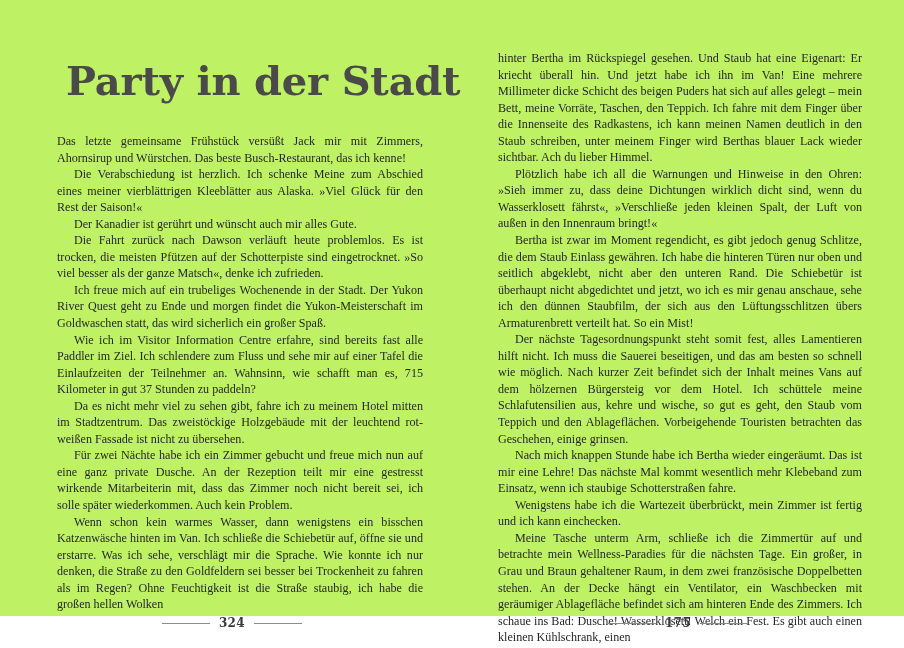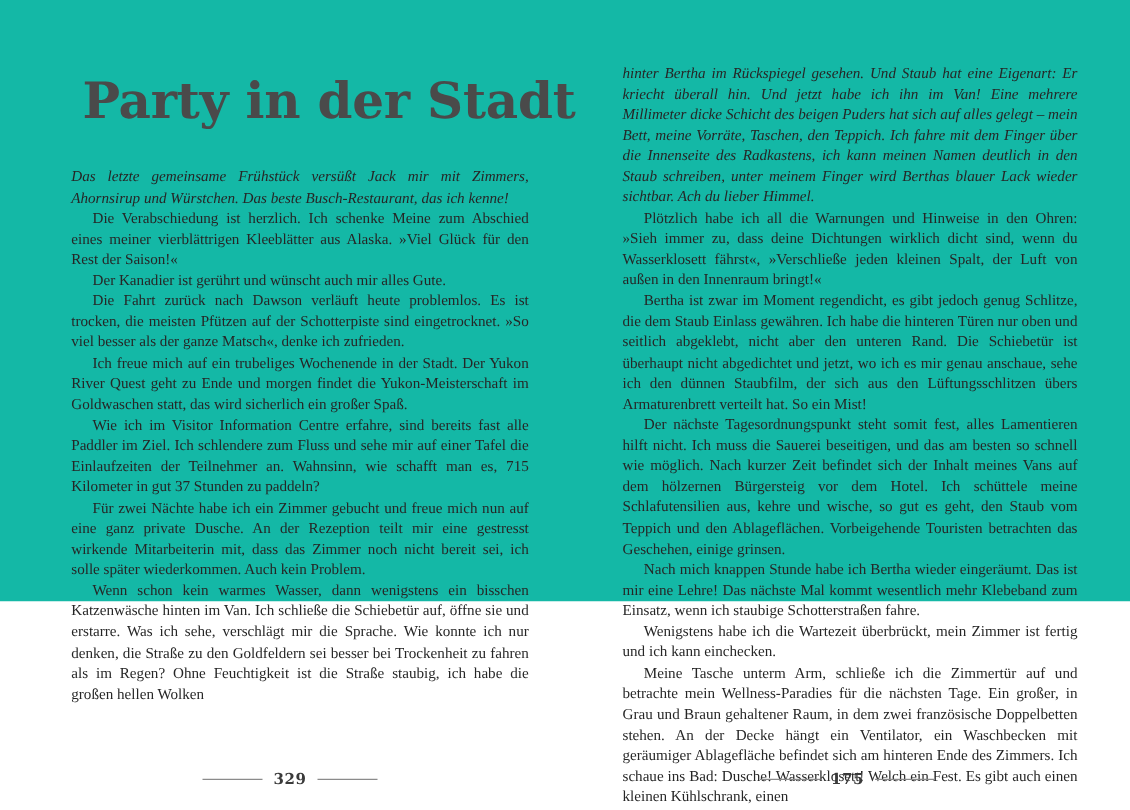--- a/index.html
+++ b/index.html
@@ -10,22 +10,22 @@
   body {
     width: 904px;
     height: 648px;
     overflow: hidden;
     font-family: "Liberation Serif", "DejaVu Serif", serif;
     color: #2e2e2e;
   }
   .spread {
     position: relative;
     width: 904px;
-    height: 481px;
-    background: #14b8a6;
+    height: 616px;
+    background: #bef264;
     display: flex;
   }
   .page {
     position: relative;
     height: 648px;
     box-sizing: border-box;
   }
   .page-left  { width: 452px; }
   .page-right { width: 452px; }
 
@@ -66,21 +66,20 @@
     top: 60px;
   }
 
   p.para {
     margin: 0;
     padding: 0;
     text-indent: 17px;
   }
   p.para.first {
     text-indent: 0;
-    font-style: italic;
   }
 
   .folio {
     position: absolute;
     bottom: 18px;
     display: flex;
     align-items: center;
     justify-content: center;
     gap: 7px;
     width: 100%;
@@ -121,28 +120,29 @@
       <h1 class="chapter-title">Party in der Stadt</h1>
     </div>
 
     <div class="text-block" style="top:133px;">
       <p class="para first">Das letzte gemeinsame Frühstück versüßt Jack mir mit Zimmers, Ahornsirup und Würstchen. Das beste Busch-Restaurant, das ich kenne!</p>
       <p class="para">Die Verabschiedung ist herzlich. Ich schenke Meine zum Abschied eines meiner vierblättrigen Kleeblätter aus Alaska. »Viel Glück für den Rest der Saison!«</p>
       <p class="para">Der Kanadier ist gerührt und wünscht auch mir alles Gute.</p>
       <p class="para">Die Fahrt zurück nach Dawson verläuft heute problemlos. Es ist trocken, die meisten Pfützen auf der Schotterpiste sind eingetrocknet. »So viel besser als der ganze Matsch«, denke ich zufrieden.</p>
       <p class="para">Ich freue mich auf ein trubeliges Wochenende in der Stadt. Der Yukon River Quest geht zu Ende und morgen findet die Yukon-Meisterschaft im Goldwaschen statt, das wird sicherlich ein großer Spaß.</p>
       <p class="para">Wie ich im Visitor Information Centre erfahre, sind bereits fast alle Paddler im Ziel. Ich schlendere zum Fluss und sehe mir auf einer Tafel die Einlaufzeiten der Teilnehmer an. Wahnsinn, wie schafft man es, 715 Kilometer in gut 37 Stunden zu paddeln?</p>
+      <p class="para">Da es nicht mehr viel zu sehen gibt, fahre ich zu meinem Hotel mitten im Stadtzentrum. Das zweistöckige Holzgebäude mit der leuchtend rot-weißen Fassade ist nicht zu übersehen.</p>
       <p class="para">Für zwei Nächte habe ich ein Zimmer gebucht und freue mich nun auf eine ganz private Dusche. An der Rezeption teilt mir eine gestresst wirkende Mitarbeiterin mit, dass das Zimmer noch nicht bereit sei, ich solle später wiederkommen. Auch kein Problem.</p>
       <p class="para">Wenn schon kein warmes Wasser, dann wenigstens ein bisschen Katzenwäsche hinten im Van. Ich schließe die Schiebetür auf, öffne sie und erstarre. Was ich sehe, verschlägt mir die Sprache. Wie konnte ich nur denken, die Straße zu den Goldfeldern sei besser bei Trockenheit zu fahren als im Regen? Ohne Feuchtigkeit ist die Straße staubig, ich habe die großen hellen Wolken</p>
     </div>
 
     <div class="folio folio-left">
       <div class="folio-inner">
         <span class="folio-rule"></span>
-        <span class="folio-num">329</span>
+        <span class="folio-num">324</span>
         <span class="folio-rule"></span>
       </div>
     </div>
 
   </div>
 
   <div class="page page-right">
 
     <div class="text-block" style="top:50px;">
       <p class="para first">hinter Bertha im Rückspiegel gesehen. Und Staub hat eine Eigenart: Er kriecht überall hin. Und jetzt habe ich ihn im Van! Eine mehrere Millimeter dicke Schicht des beigen Puders hat sich auf alles gelegt – mein Bett, meine Vorräte, Taschen, den Teppich. Ich fahre mit dem Finger über die Innenseite des Radkastens, ich kann meinen Namen deutlich in den Staub schreiben, unter meinem Finger wird Berthas blauer Lack wieder sichtbar. Ach du lieber Himmel.</p>

